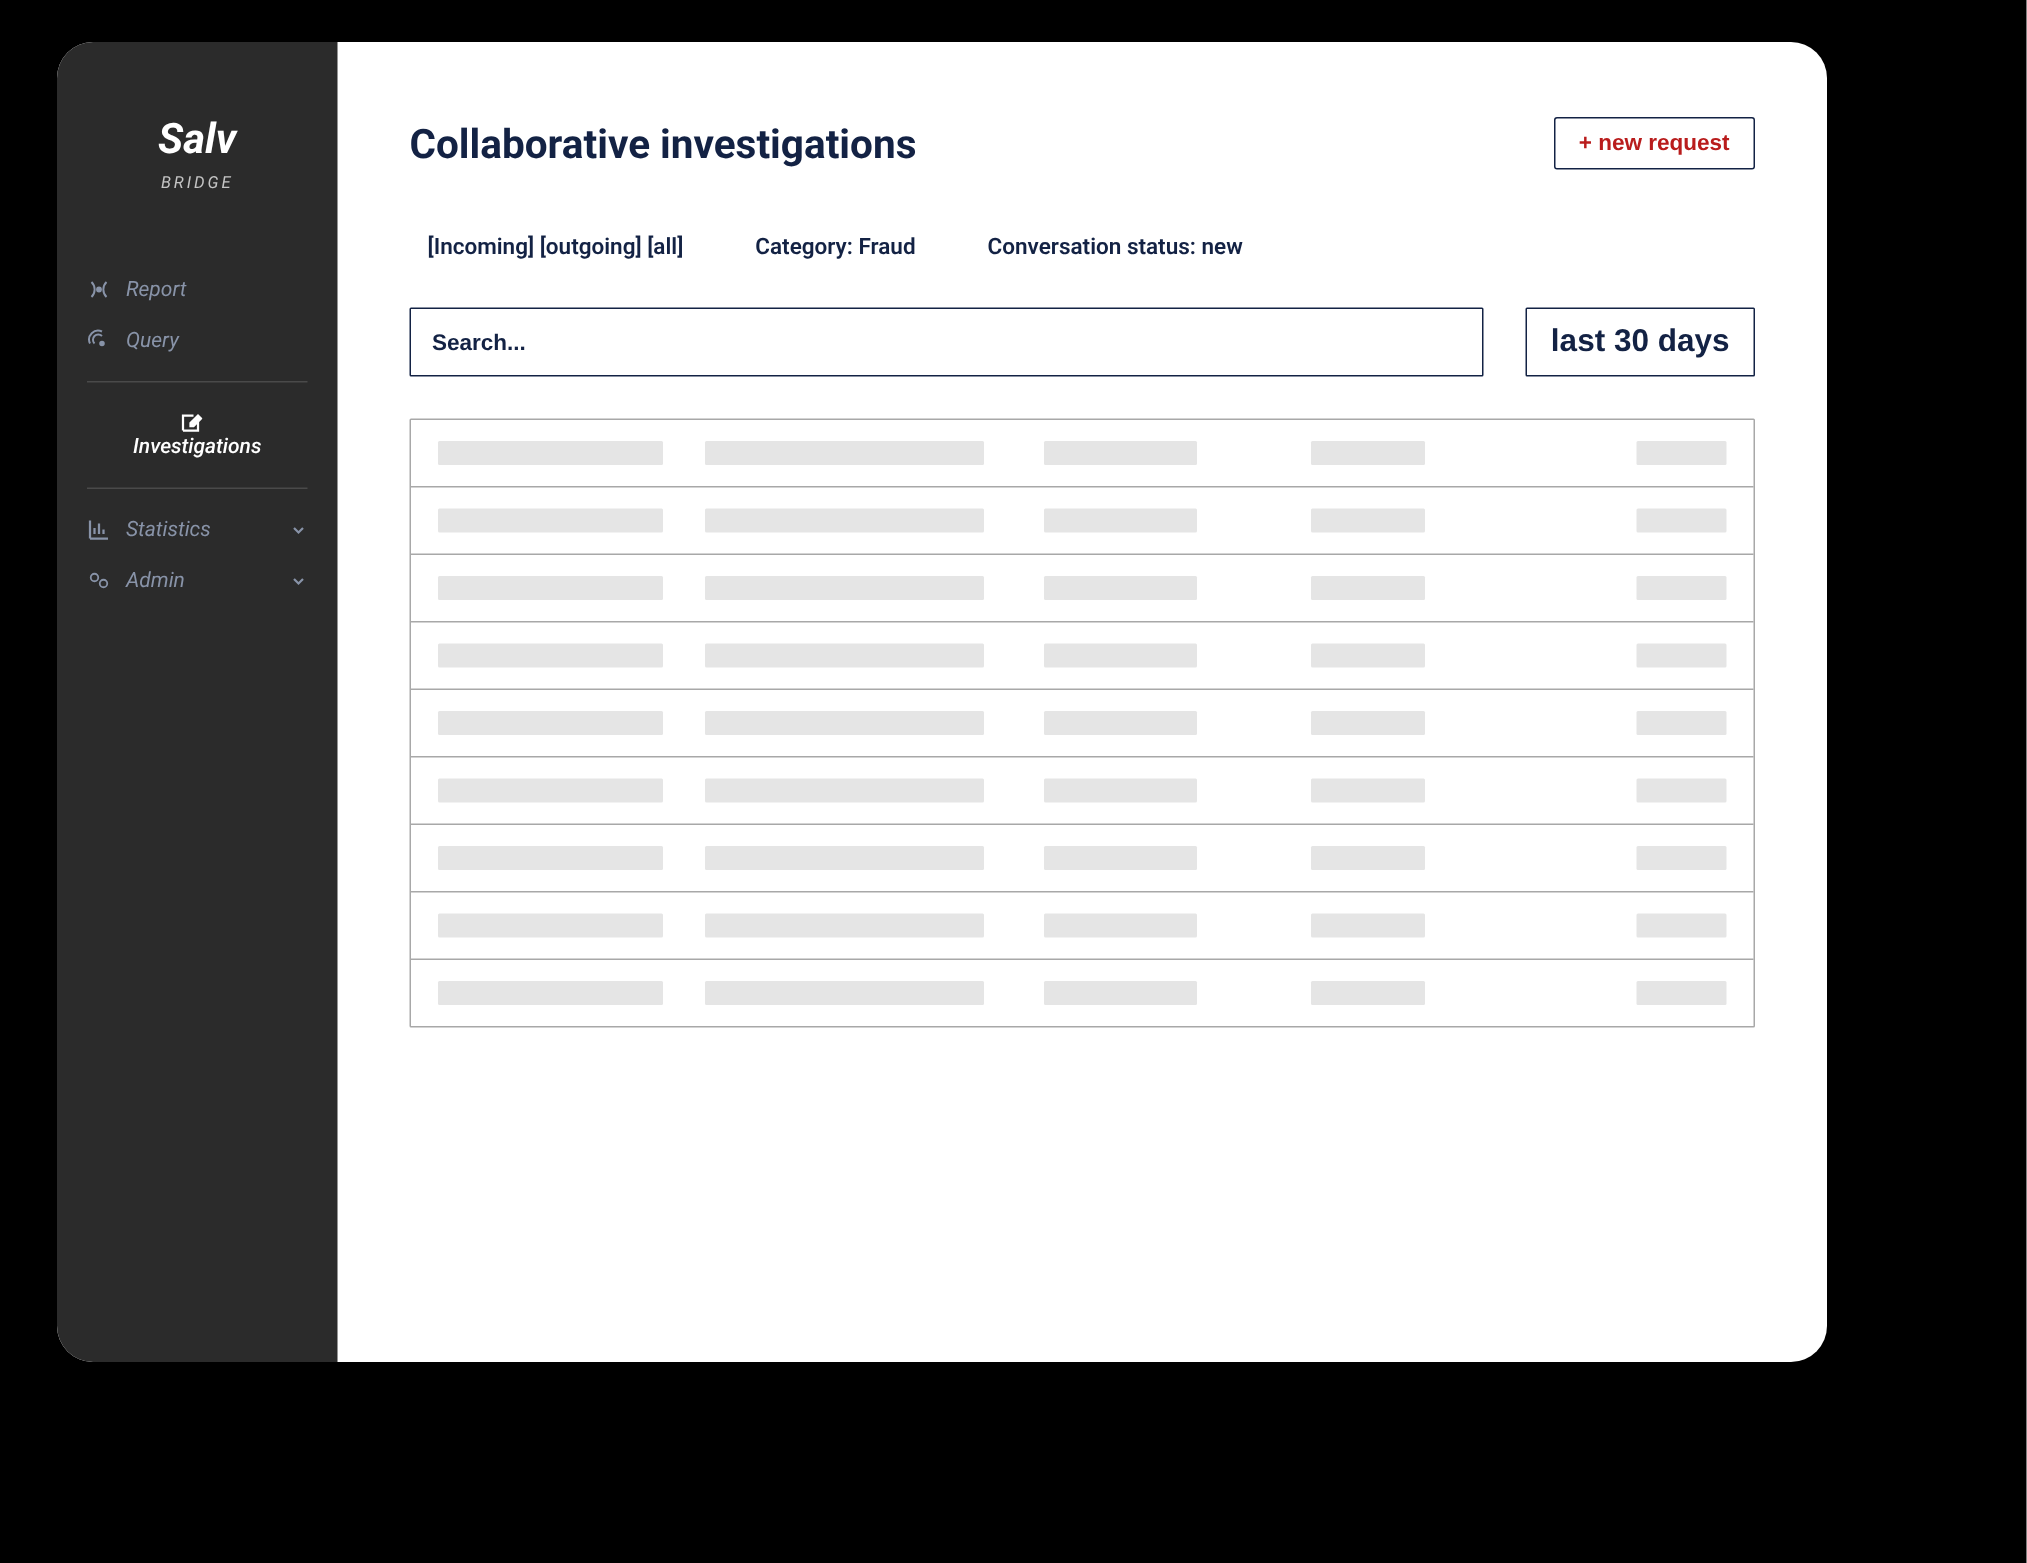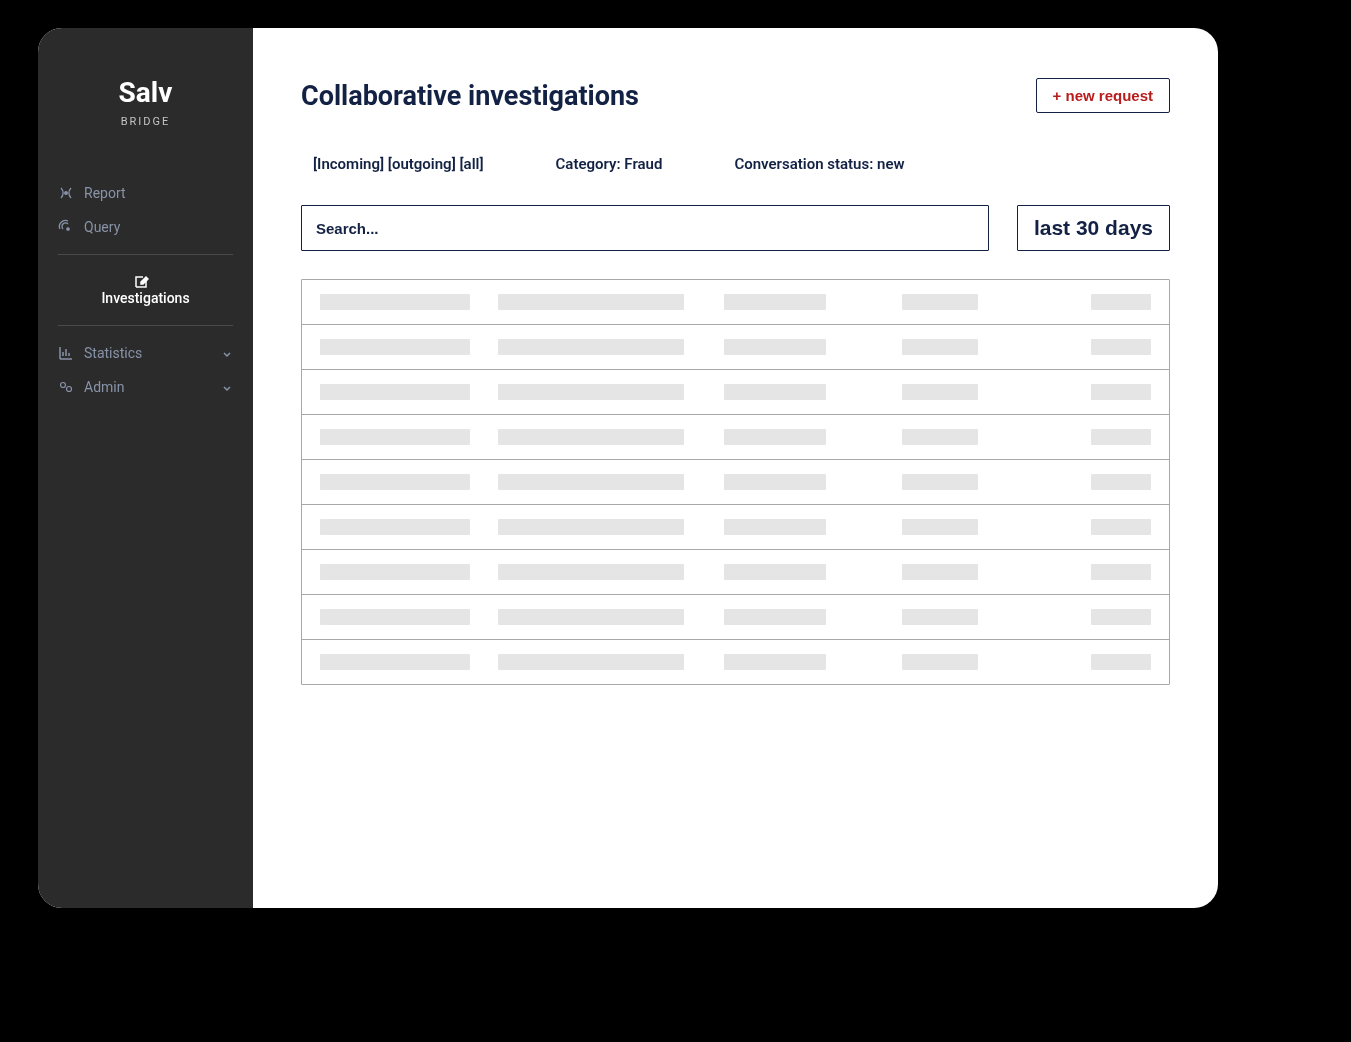--- a/index.html
+++ b/index.html
@@ -15,26 +15,27 @@
       width: 1180px;
       height: 880px;
       border-radius: 24px;
       overflow: hidden;
       box-shadow: 0 20px 60px rgba(0,0,0,0.5);
       background: #fff;
       margin-left: 8px;
       margin-top: -2px;
     }
     .sidebar {
-      width: 215px;
+      width: 187px;
       background: #2b2b2b;
       display: flex;
       flex-direction: column;
       padding-top: 48px;
       flex-shrink: 0;
+      font-style: italic;
     }
     .brand {
       text-align: center;
       margin-bottom: 48px;
     }
     .brand-name {
       color: #fff;
       font-size: 28px;
       font-weight: 700;
     }
@@ -103,21 +104,21 @@
       background: #fff;
       color: #b91c1c;
       font-size: 15px;
       font-weight: 600;
       padding: 8px 16px;
       cursor: pointer;
       border-radius: 2px;
     }
     .filter-row {
       display: flex;
-      gap: 72px;
+      gap: 48px;
       color: #132244;
       font-size: 15px;
       font-weight: 600;
       margin-bottom: 32px;
       padding-left: 12px;
     }
     .search-row {
       display: flex;
       gap: 28px;
       margin-bottom: 28px;

